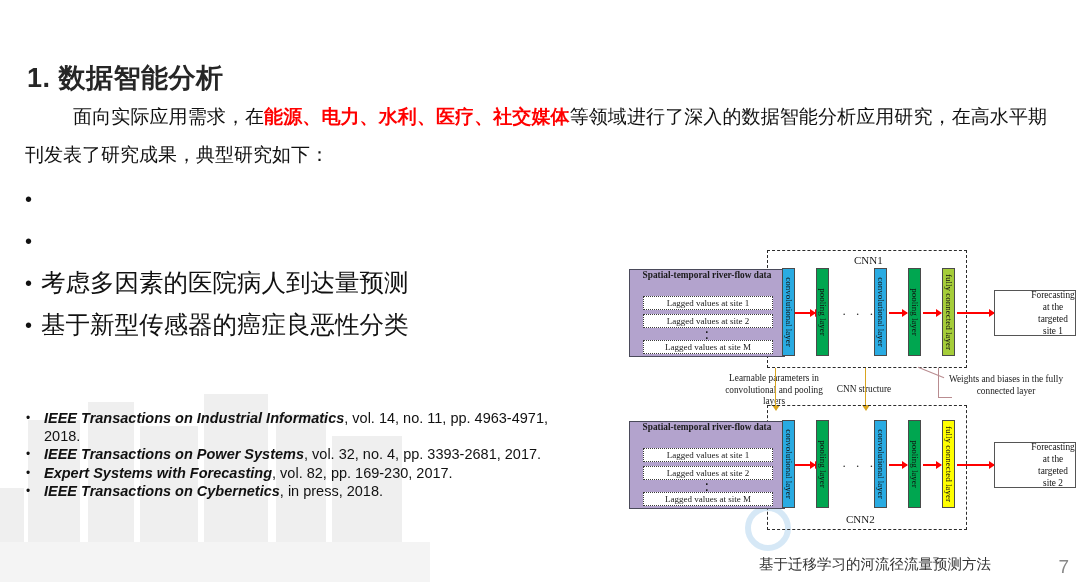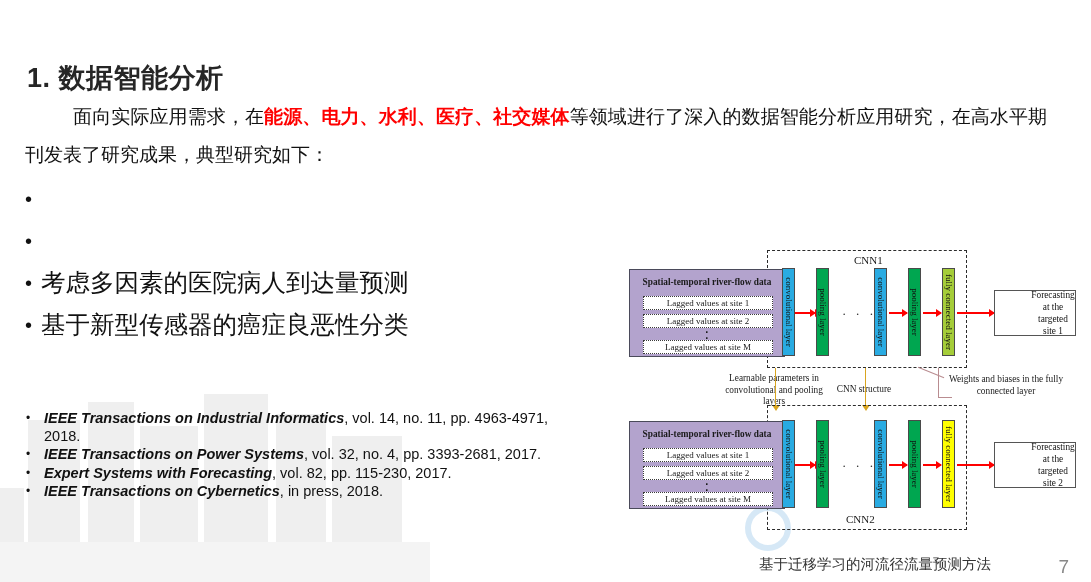--- a/index.html
+++ b/index.html
@@ -128,21 +128,21 @@
   }
 
   .data-box {
     position: absolute;
     background: #b3a3cd;
     border: 1.4px solid #4a4a5a;
     box-sizing: border-box;
   }
   .data-title {
     position: absolute;
-    top: 7px;
+    top: 0;
     left: 0;
     width: 100%;
     text-align: center;
     font-family: "Liberation Serif", "DejaVu Serif", serif;
     font-size: 9.3px;
     font-weight: bold;
     color: #1a1a1a;
   }
   .site-box {
     position: absolute;
@@ -341,21 +341,21 @@
     <div class="ref-row">
       <span class="ref-dot">•</span>
       <span class="ref-text"><i>IEEE Transactions on Industrial Informatics</i><span>, vol. 14, no. 11, pp. 4963-4971, 2018.</span></span>
     </div>
     <div class="ref-row">
       <span class="ref-dot">•</span>
       <span class="ref-text"><i>IEEE Transactions on Power Systems</i><span>, vol. 32, no. 4, pp. 3393-2681, 2017.</span></span>
     </div>
     <div class="ref-row">
       <span class="ref-dot">•</span>
-      <span class="ref-text"><i>Expert Systems with Forecasting</i><span>, vol. 82, pp. 115-230, 2017.</span></span>
+      <span class="ref-text"><i>Expert Systems with Forecasting</i><span>, vol. 82, pp. 169-230, 2017.</span></span>
     </div>
     <div class="ref-row">
       <span class="ref-dot">•</span>
       <span class="ref-text"><i>IEEE Transactions on Cybernetics</i><span>, in press, 2018.</span></span>
     </div>
   </div>
 
   <div class="ring"></div>
 
   <div id="diagram">

